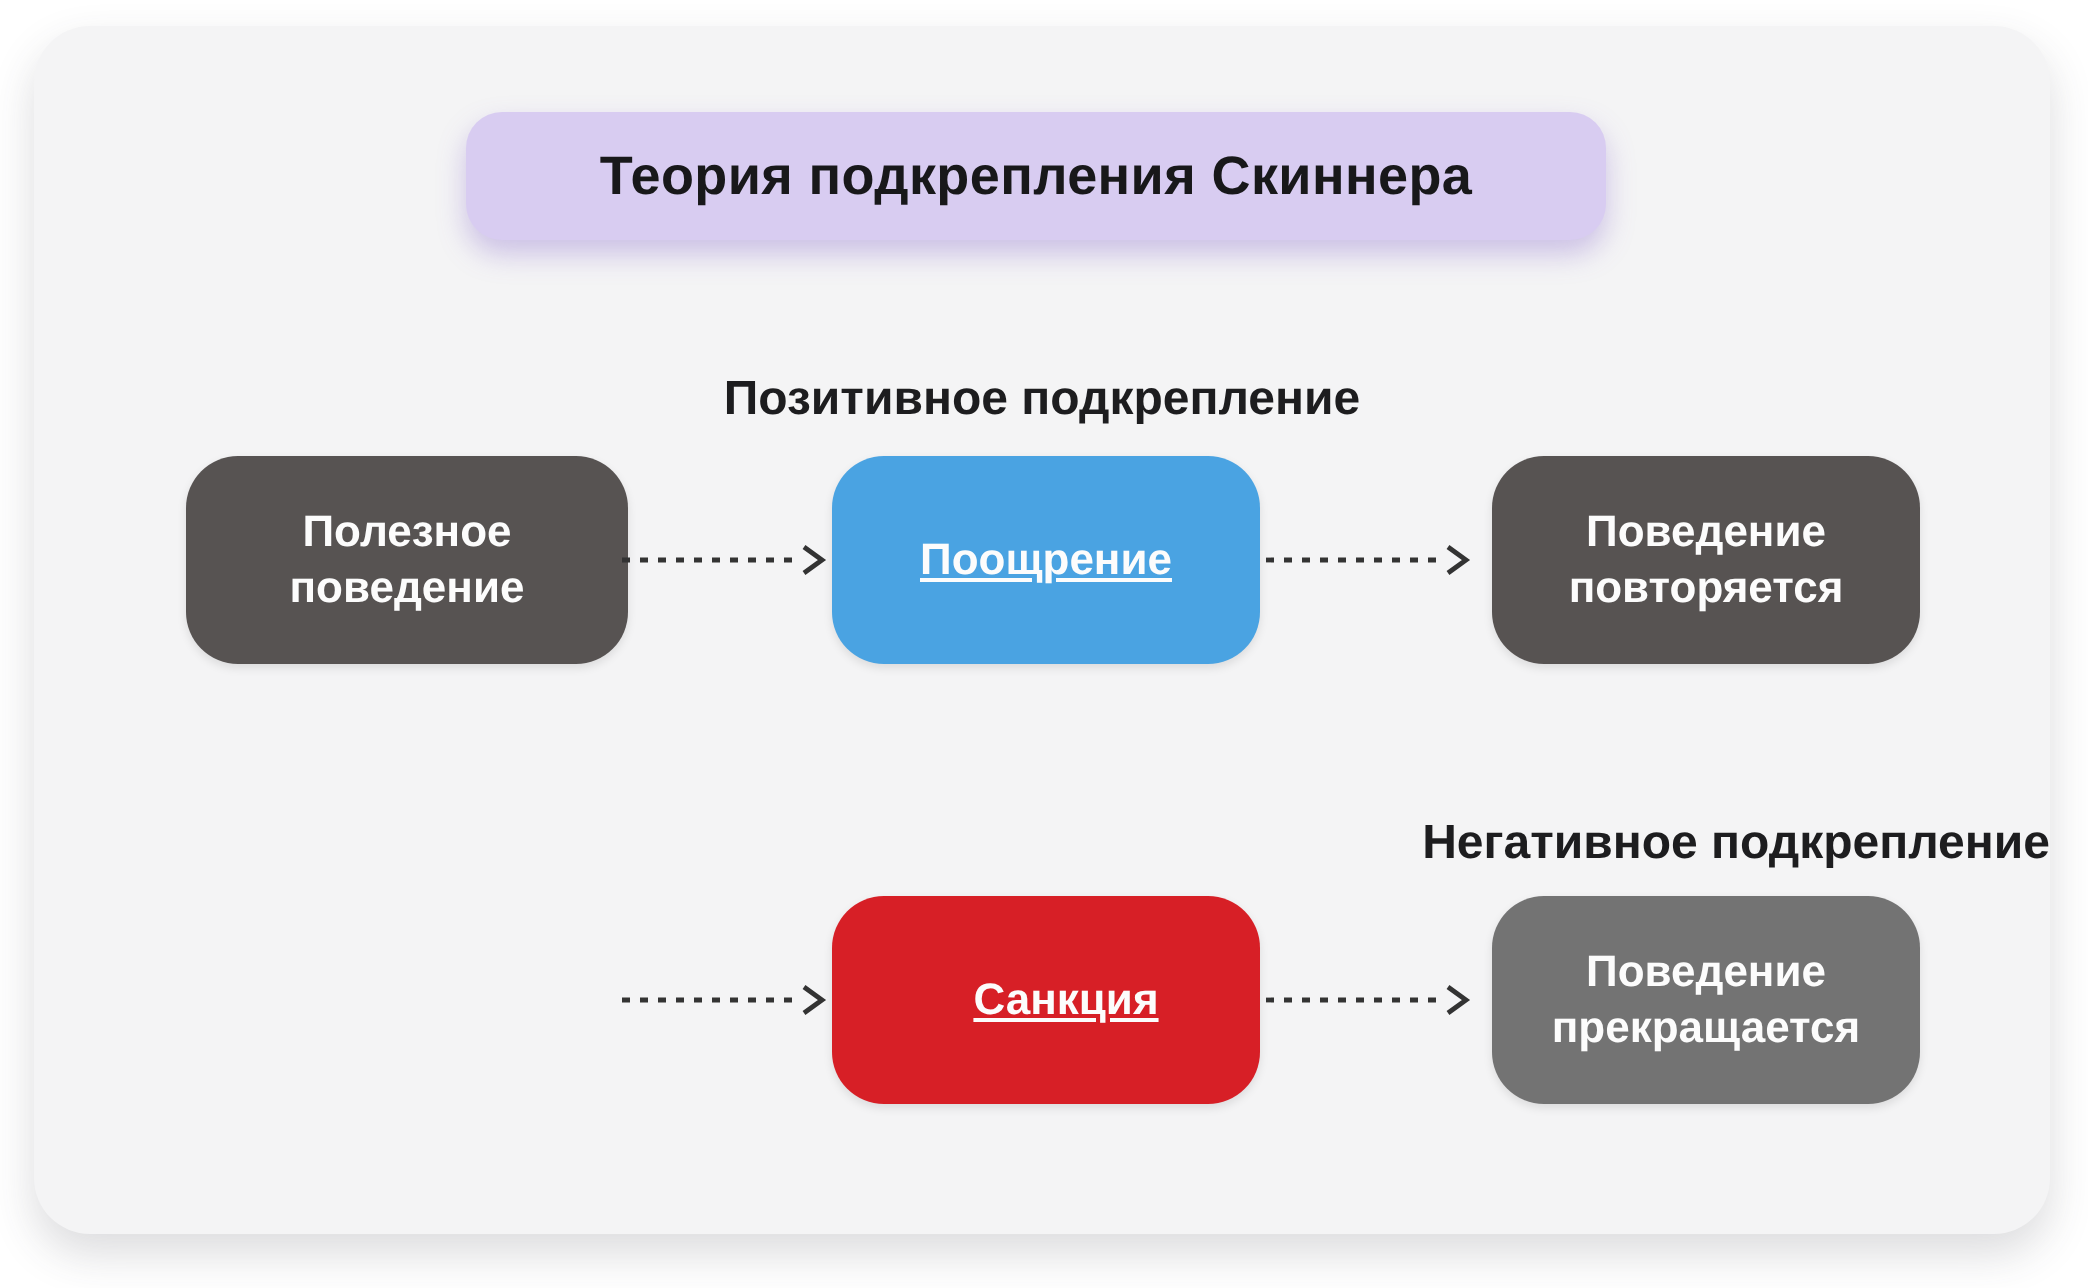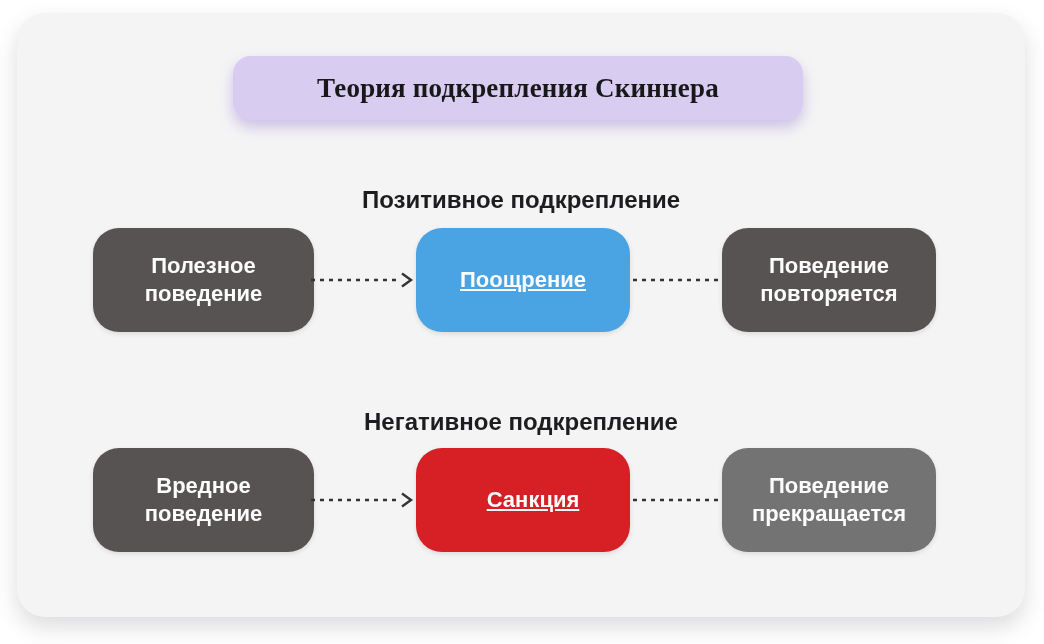--- a/index.html
+++ b/index.html
@@ -47,21 +47,21 @@
     position: absolute;
     left: 0;
     width: 100%;
     text-align: center;
     font-size: 24px;
     font-weight: bold;
     color: #1d1d1f;
     margin-top: 10px;
   }
   .section-header.pos { top: 163px; }
-  .section-header.neg { top: 385px; }
+  .section-header.neg { top: 385px; text-align: right; }
   .row {
     position: absolute;
     left: 0;
     width: 100%;
     height: 105px;
   }
   .row.pos { top: 215px; }
   .row.neg { top: 435px; }
   .node {
     position: absolute;
@@ -75,38 +75,38 @@
     color: #fcfcfc;
     font-weight: bold;
     font-size: 22px;
     line-height: 28px;
     padding: 0 12px;
     box-sizing: border-box;
     box-shadow: 0 2px 5px rgba(0, 0, 0, 0.10);
   }
   .node.n1 { left: 76px;  width: 221px; }
   .node.n2 { left: 399px; width: 214px; text-decoration: underline; }
-  .node.n3 { left: 705px; width: 214px; }
+  .node.n3 { left: 729px; width: 214px; }
   .arrow {
     position: absolute;
     top: 43px;
     width: 104px;
     height: 18px;
     color: #333333;
   }
   .arrow.a1 { left: 293px; }
   .arrow.a2 { left: 615px; }
   .arrow svg { display: block; width: 104px; height: 18px; }
 </style>
 </head>
 <body>
 
 <div class="card" style="background-color: rgb(244, 244, 245);">
 
-  <div class="title-box" style="background-color: rgb(216, 204, 241); font-family: Liberation Serif, serif;">
+  <div class="title-box" style="background-color: rgb(216, 204, 241);">
     <span>Теория подкрепления Скиннера</span>
   </div>
 
   <div class="section-header pos">Позитивное подкрепление</div>
 
   <div class="row pos">
     <div class="node n1" style="background-color: rgb(87, 83, 82);">Полезное поведение</div>
     <div class="arrow a1">
       <svg viewBox="0 0 104 18" xmlns="http://www.w3.org/2000/svg">
         <line x1="1" y1="9" x2="91" y2="9" stroke="currentColor" stroke-width="2.4" stroke-dasharray="4 5"></line>
@@ -119,21 +119,20 @@
         <line x1="1" y1="9" x2="91" y2="9" stroke="currentColor" stroke-width="2.4" stroke-dasharray="4 5"></line>
         <polyline points="92,2.5 101,9 92,15.5" fill="none" stroke="currentColor" stroke-width="2.4"></polyline>
       </svg>
     </div>
     <div class="node n3" style="background-color: rgb(87, 83, 82);">Поведение повторяется</div>
   </div>
 
   <div class="section-header neg">Негативное подкрепление</div>
 
   <div class="row neg">
-    <div class="node n1" style="background-color: rgb(87, 83, 82);">Вредное поведение</div>
     <div class="arrow a1">
       <svg viewBox="0 0 104 18" xmlns="http://www.w3.org/2000/svg">
         <line x1="1" y1="9" x2="91" y2="9" stroke="currentColor" stroke-width="2.4" stroke-dasharray="4 5"></line>
         <polyline points="92,2.5 101,9 92,15.5" fill="none" stroke="currentColor" stroke-width="2.4"></polyline>
       </svg>
     </div>
     <div class="node n2" style="background-color: rgb(215, 31, 38); padding-left: 32px;">Санкция</div>
     <div class="arrow a2">
       <svg viewBox="0 0 104 18" xmlns="http://www.w3.org/2000/svg">
         <line x1="1" y1="9" x2="91" y2="9" stroke="currentColor" stroke-width="2.4" stroke-dasharray="4 5"></line>

